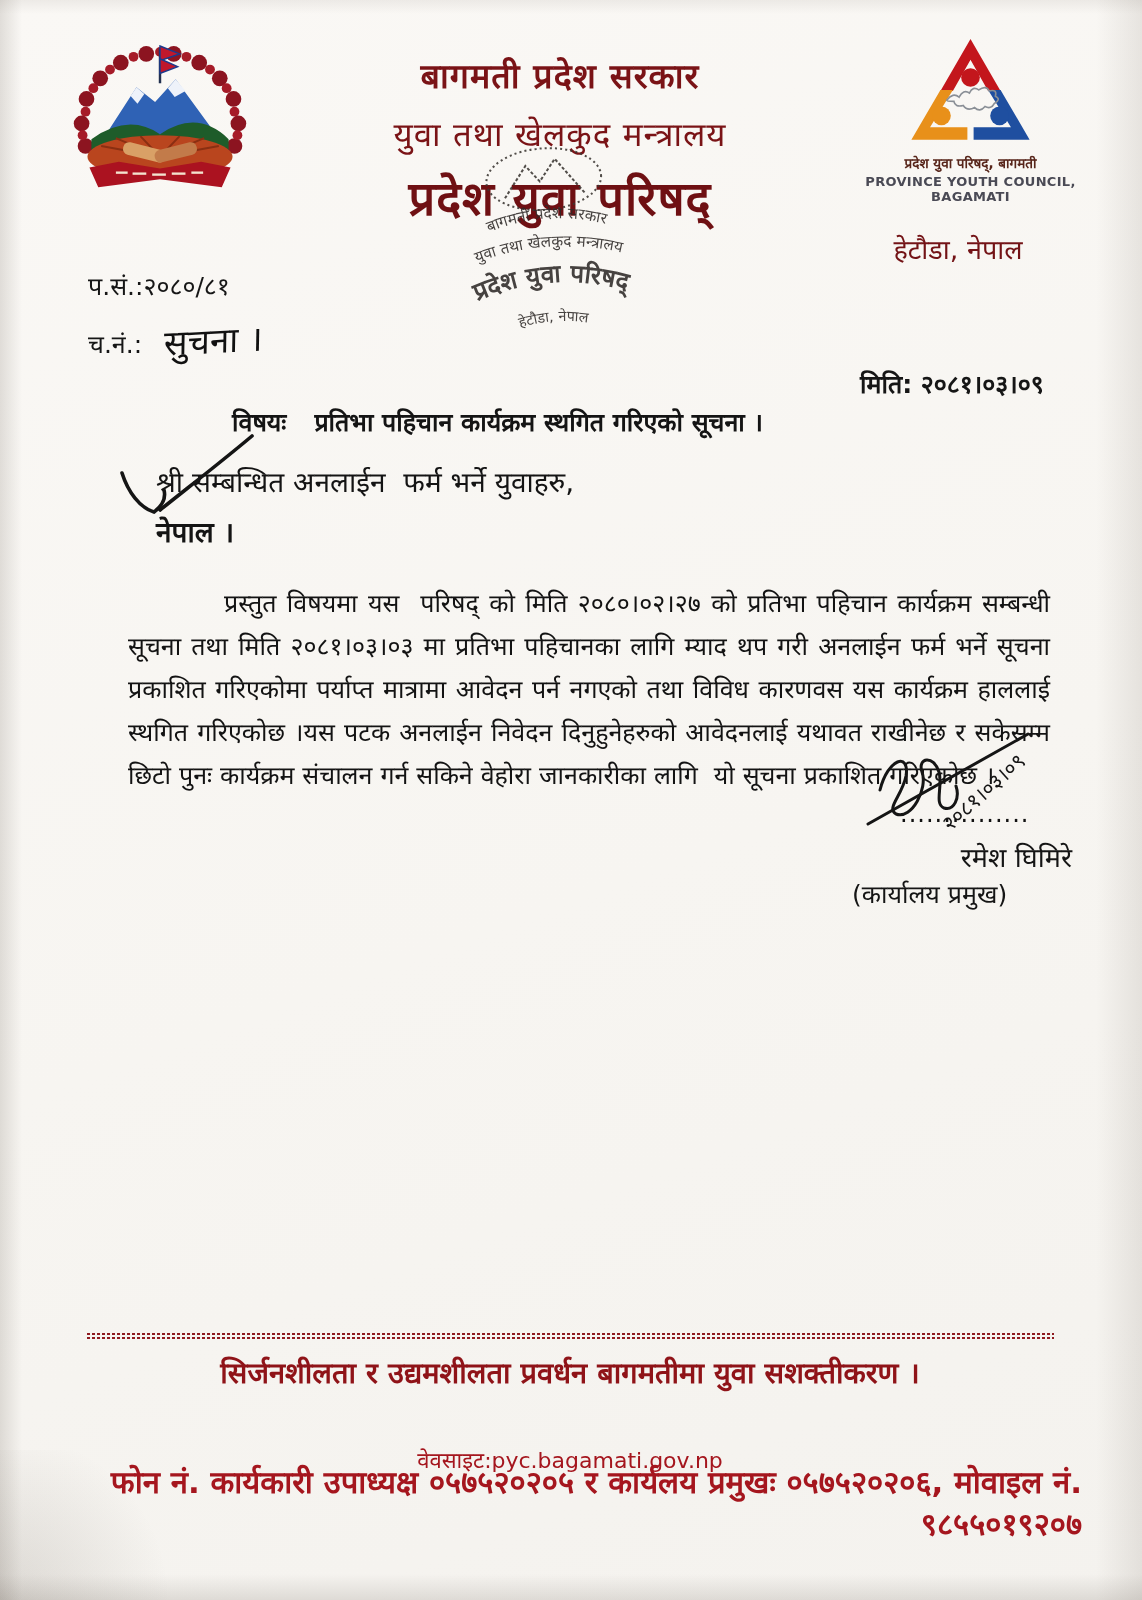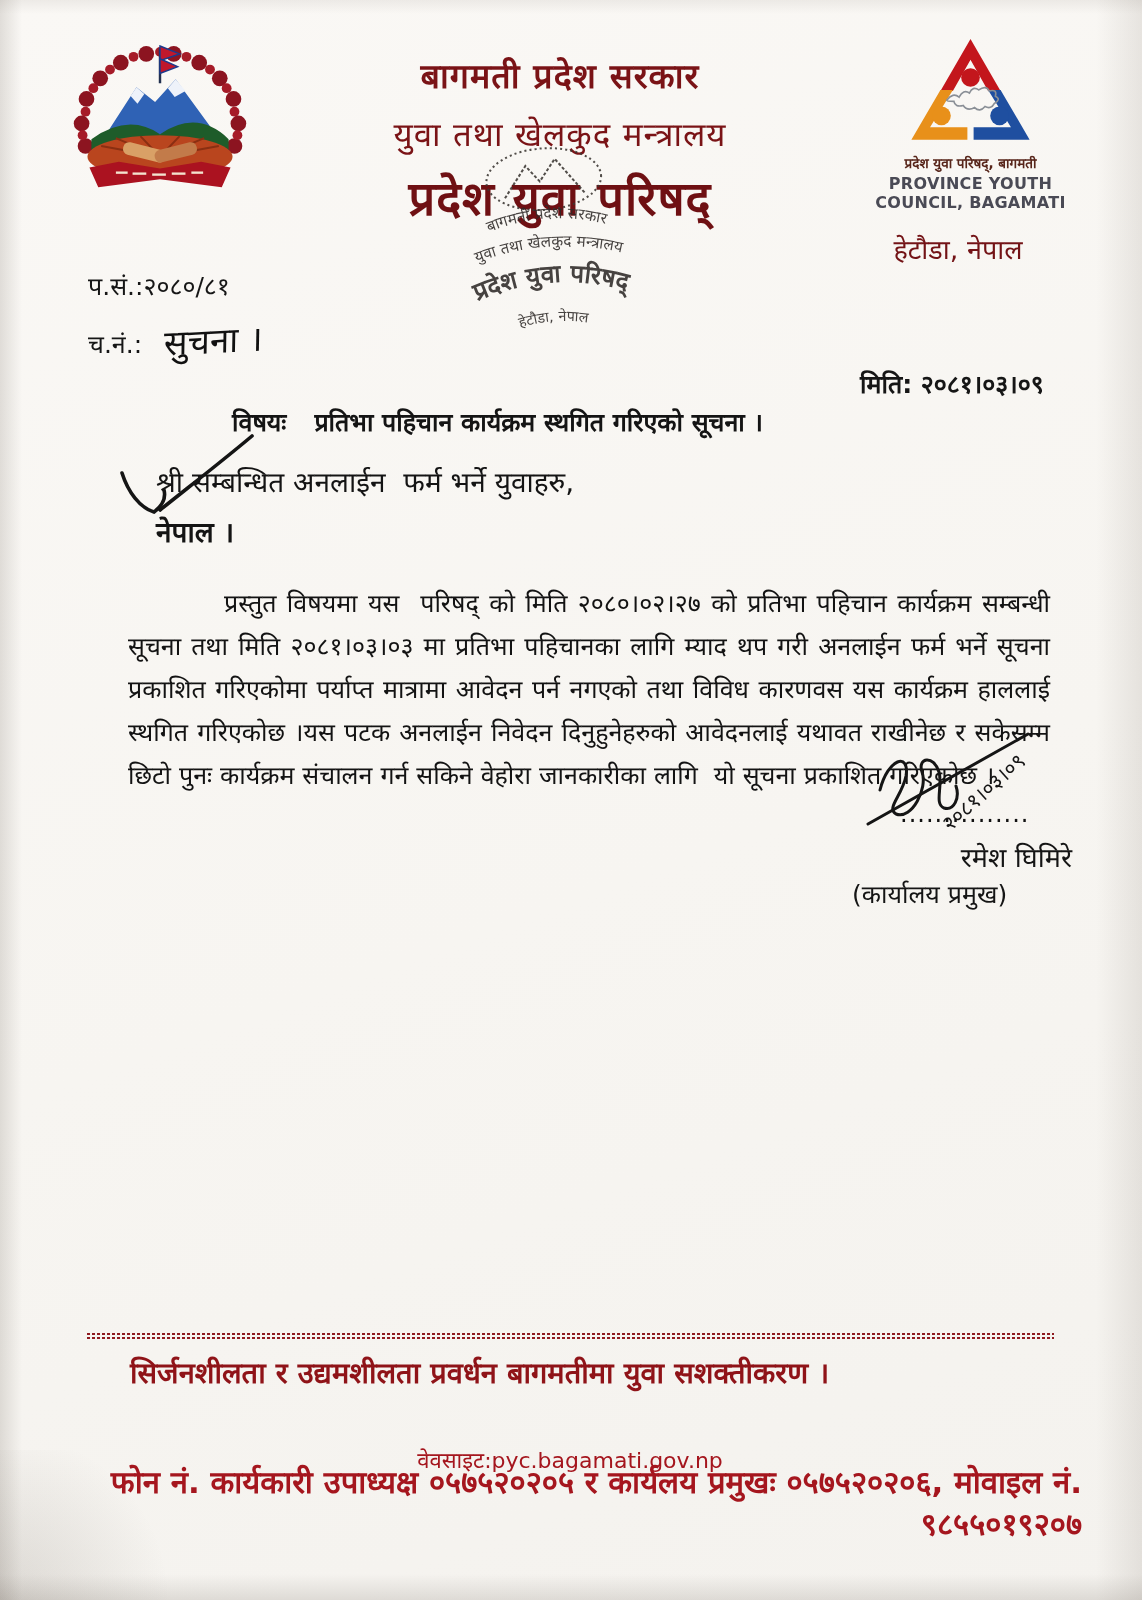--- a/index.html
+++ b/index.html
@@ -22,21 +22,21 @@
                    background:radial-gradient(circle at 0% 100%,rgba(100,90,80,.18),rgba(0,0,0,0) 70%); }
 
   
   .emblem { position:absolute; left:62px; top:40px; width:196px; height:162px; }
   .head-center { position:absolute; left:275px; top:52px; width:570px; text-align:center; }
   .head-line1 { font-size:34px; font-weight:bold; color:#7a1316; letter-spacing:1px; }
   .head-line2 { font-size:33px; color:#7a1316; margin-top:13px; letter-spacing:1px; }
   .head-line3 { font-size:47px; font-weight:bold; color:#6f1013; margin-top:9px; letter-spacing:1px; }
   .logo-right { position:absolute; left:858px; top:36px; width:225px; text-align:center; }
   .logo-caption-np { font-size:13.5px; font-weight:bold; color:#57251a; margin-top:2px; }
-  .logo-caption-en { font-size:16px; font-weight:bold; color:#4a4a55; letter-spacing:.3px; margin-top:2px; }
+  .logo-caption-en { font-size:13px; font-weight:bold; color:#4a4a55; letter-spacing:.3px; margin-top:2px; }
   .location { position:absolute; left:858px; top:230px; width:200px; text-align:center;
               font-size:27px; color:#731316; }
 
   
   .stamp { position:absolute; left:418px; top:140px; width:260px; height:200px;
            transform:rotate(-4deg); opacity:.88; z-index:5; }
 
   
   .ref-line   { position:absolute; left:88px; top:268px; font-size:25px; color:#161616; }
   .disp-line  { position:absolute; left:88px; top:316px; font-size:25px; color:#161616; }
@@ -64,21 +64,21 @@
   .sign-dots { position:absolute; left:900px; top:800px; font-size:24px; letter-spacing:1px; color:#111; }
   .sign-name { position:absolute; left:868px; top:838px; width:204px; text-align:right;
                font-size:27px; color:#151515; }
   .sign-title{ position:absolute; left:852px; top:876px; width:236px; 
                font-size:25px; color:#151515; }
 
   
   .foot-sep { position:absolute; left:86px; top:1332px; width:968px; height:7px;
               background-image:radial-gradient(circle,#8f1a1f 1.2px,transparent 1.5px);
               background-size:5px 4px; }
-  .foot-slogan  { position:absolute; left:130px; top:1352px; width:880px; 
+  .foot-slogan  { position:absolute; left:130px; top:1352px; width:880px; text-align:center;
                   font-size:29px; font-weight:bold; color:#8f1318; }
   .foot-contacts{ position:absolute; left:60px; top:1460px; width:1022px; text-align:right;
                   font-size:31px; font-weight:bold; color:#a5161e; }
   .foot-site    { position:absolute; left:130px; top:1444px; width:880px; text-align:center;
                   font-size:22px; font-weight:normal; color:#a5161e; }
 </style>
 </head>
 <body>
 
 <div class="page">

